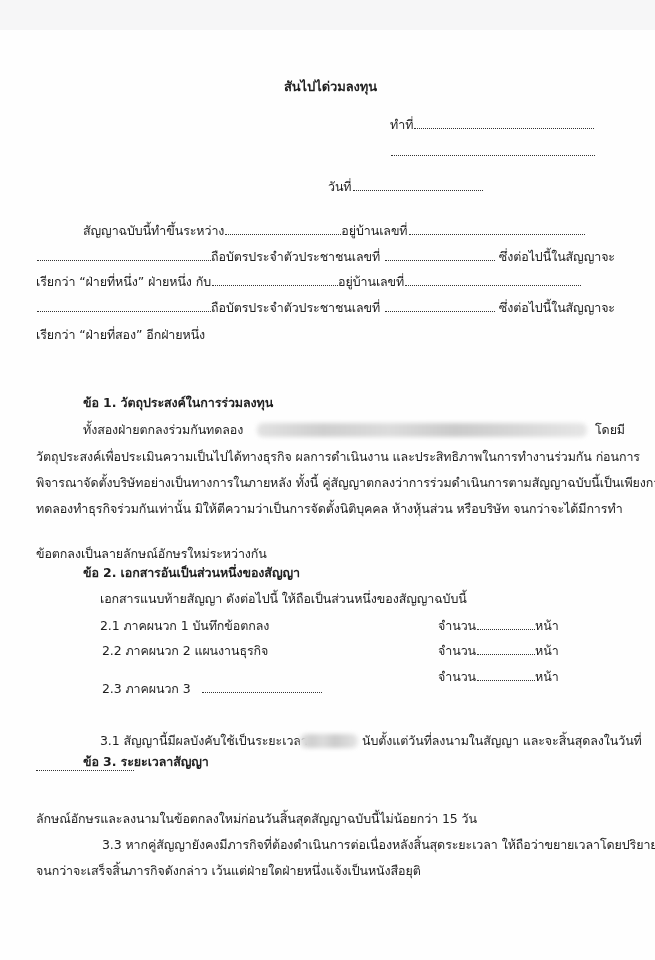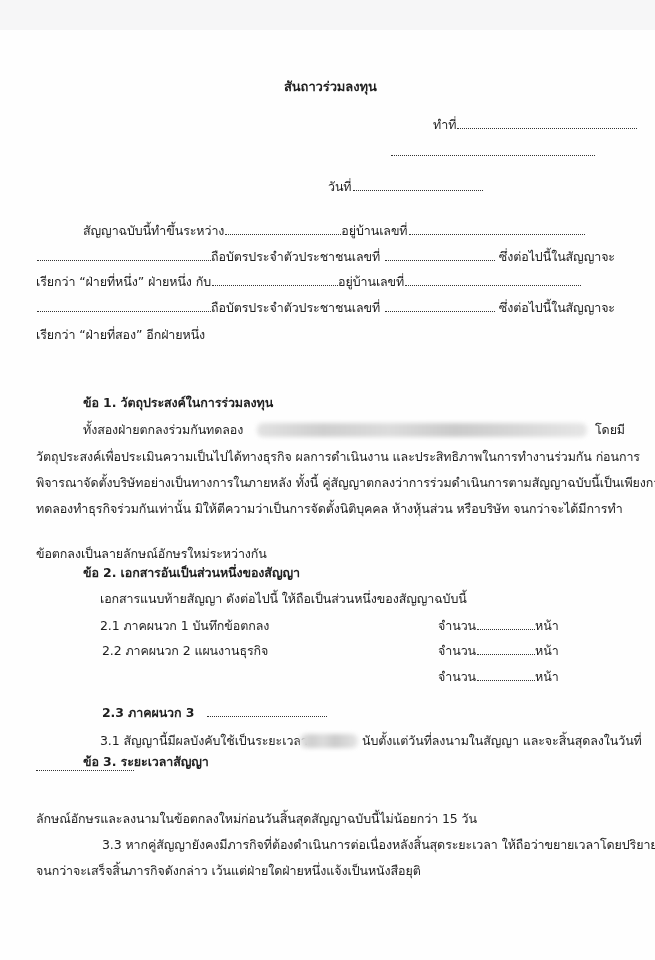--- a/index.html
+++ b/index.html
@@ -53,23 +53,23 @@
     border-radius: 6px;
   }
 </style>
 </head>
 <body>
 
 <div class="top-band"></div>
 
 <div class="page">
 
-  <div class="t title" style="left:284px; top:48px;">สันถาวร่วมลงทุน</div>
+  <div class="t title" style="left:284px; top:48px;">สันไปได่วมลงทุน</div>
 
-  <div class="t" style="left:390px; top:86px;margin-left:43px;">
+  <div class="t" style="left:390px; top:86px;">
     <span>ทำที่</span><span class="dots" style="width:180px;"></span>
   </div>
   <div class="t" style="left:390px; top:113px;">
     <span class="dots" style="width:204px;"></span>
   </div>
 
   <div class="t" style="left:328px; top:148px;">
     <span>วันที่</span><span class="dots" style="width:130px;"></span>
   </div>
 
@@ -111,21 +111,21 @@
   <div class="t" style="left:100px; top:587px;">2.1 ภาคผนวก 1  บันทึกข้อตกลง</div>
   <div class="t" style="left:438px; top:587px;">
     <span>จำนวน</span><span class="dots" style="width:58px;"></span><span>หน้า</span>
   </div>
 
   <div class="t" style="left:102px; top:612px;">2.2 ภาคผนวก 2  แผนงานธุรกิจ</div>
   <div class="t" style="left:438px; top:612px;">
     <span>จำนวน</span><span class="dots" style="width:58px;"></span><span>หน้า</span>
   </div>
 
-  <div class="t" style="left:102px; top:674px;font-weight:bold;">
+  <div class="t" style="left:102px; top:650px;">
     <span>2.3 ภาคผนวก 3</span>
     <span class="dots" style="width:120px; margin-left:8px;"></span>
   </div>
   <div class="t" style="left:438px; top:638px;">
     <span>จำนวน</span><span class="dots" style="width:58px;"></span><span>หน้า</span>
   </div>
 
   <div class="t b" style="left:83px; top:676px;margin-top:47px;">ข้อ 3. ระยะเวลาสัญญา</div>
   <div class="t" style="left:100px; top:702px;">3.1 สัญญานี้มีผลบังคับใช้เป็นระยะเวลา</div>
   <div class="blur" style="left:300px; top:704px; width:58px; height:14px;"></div>

